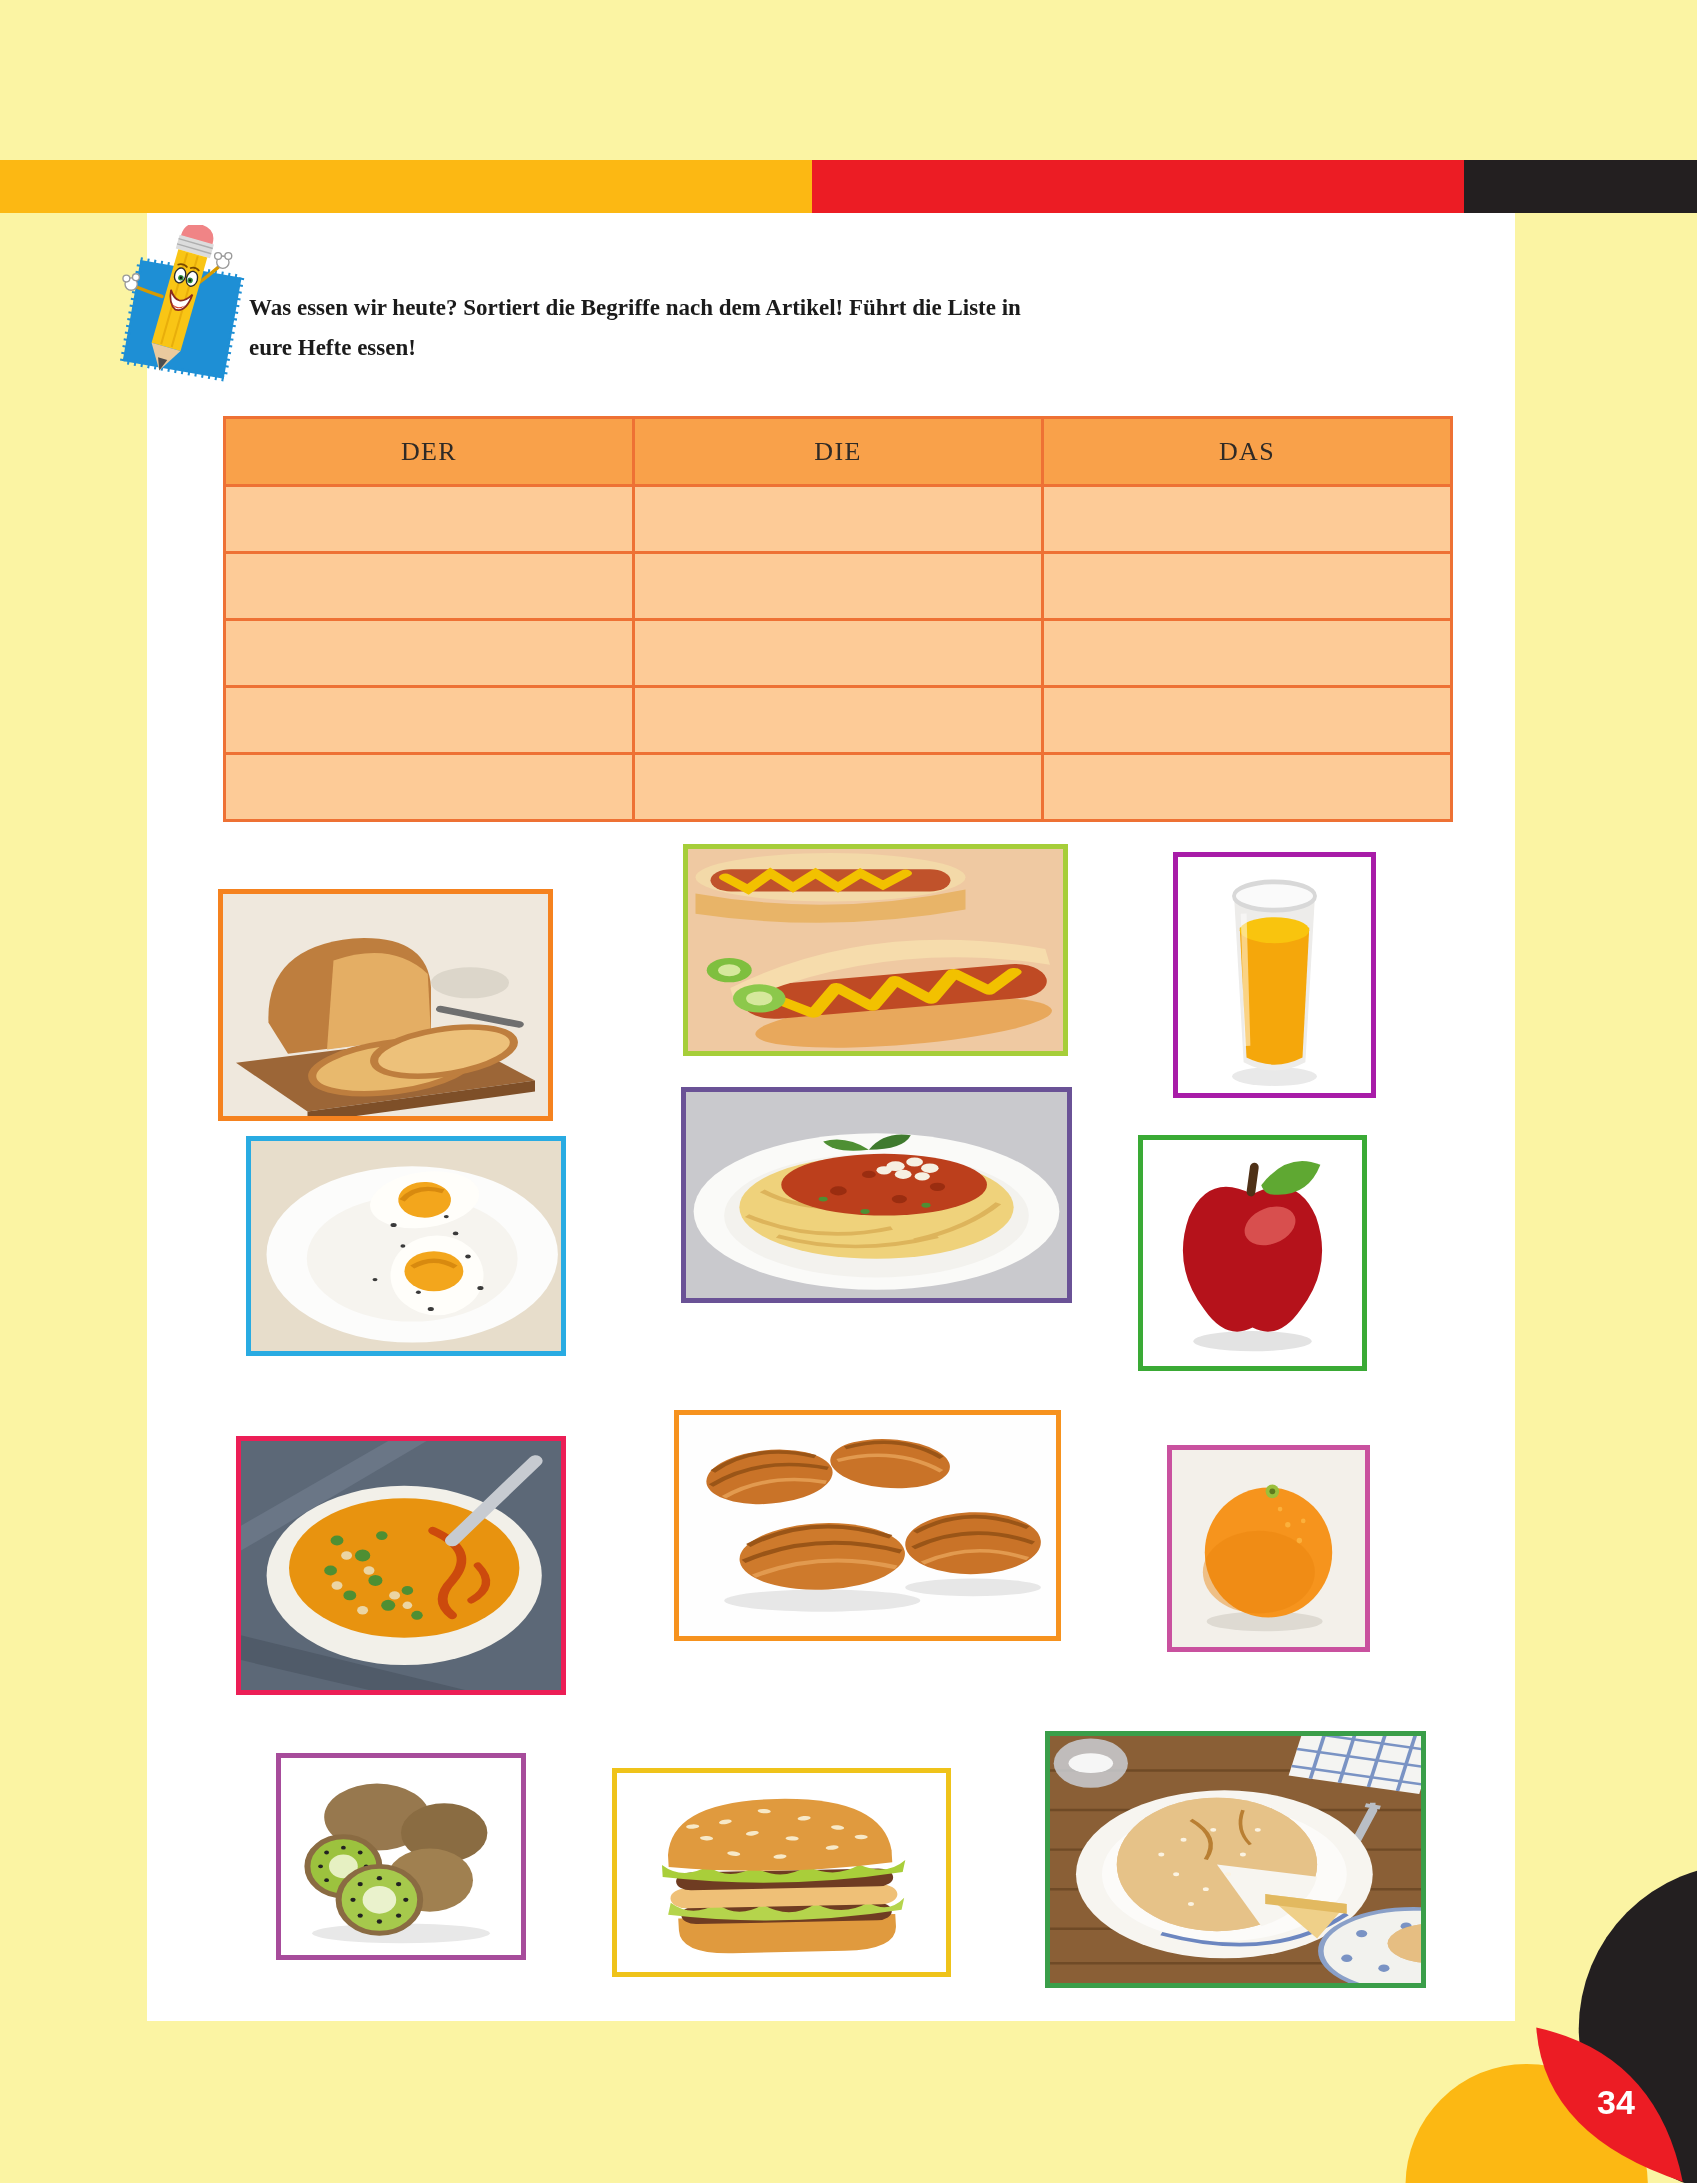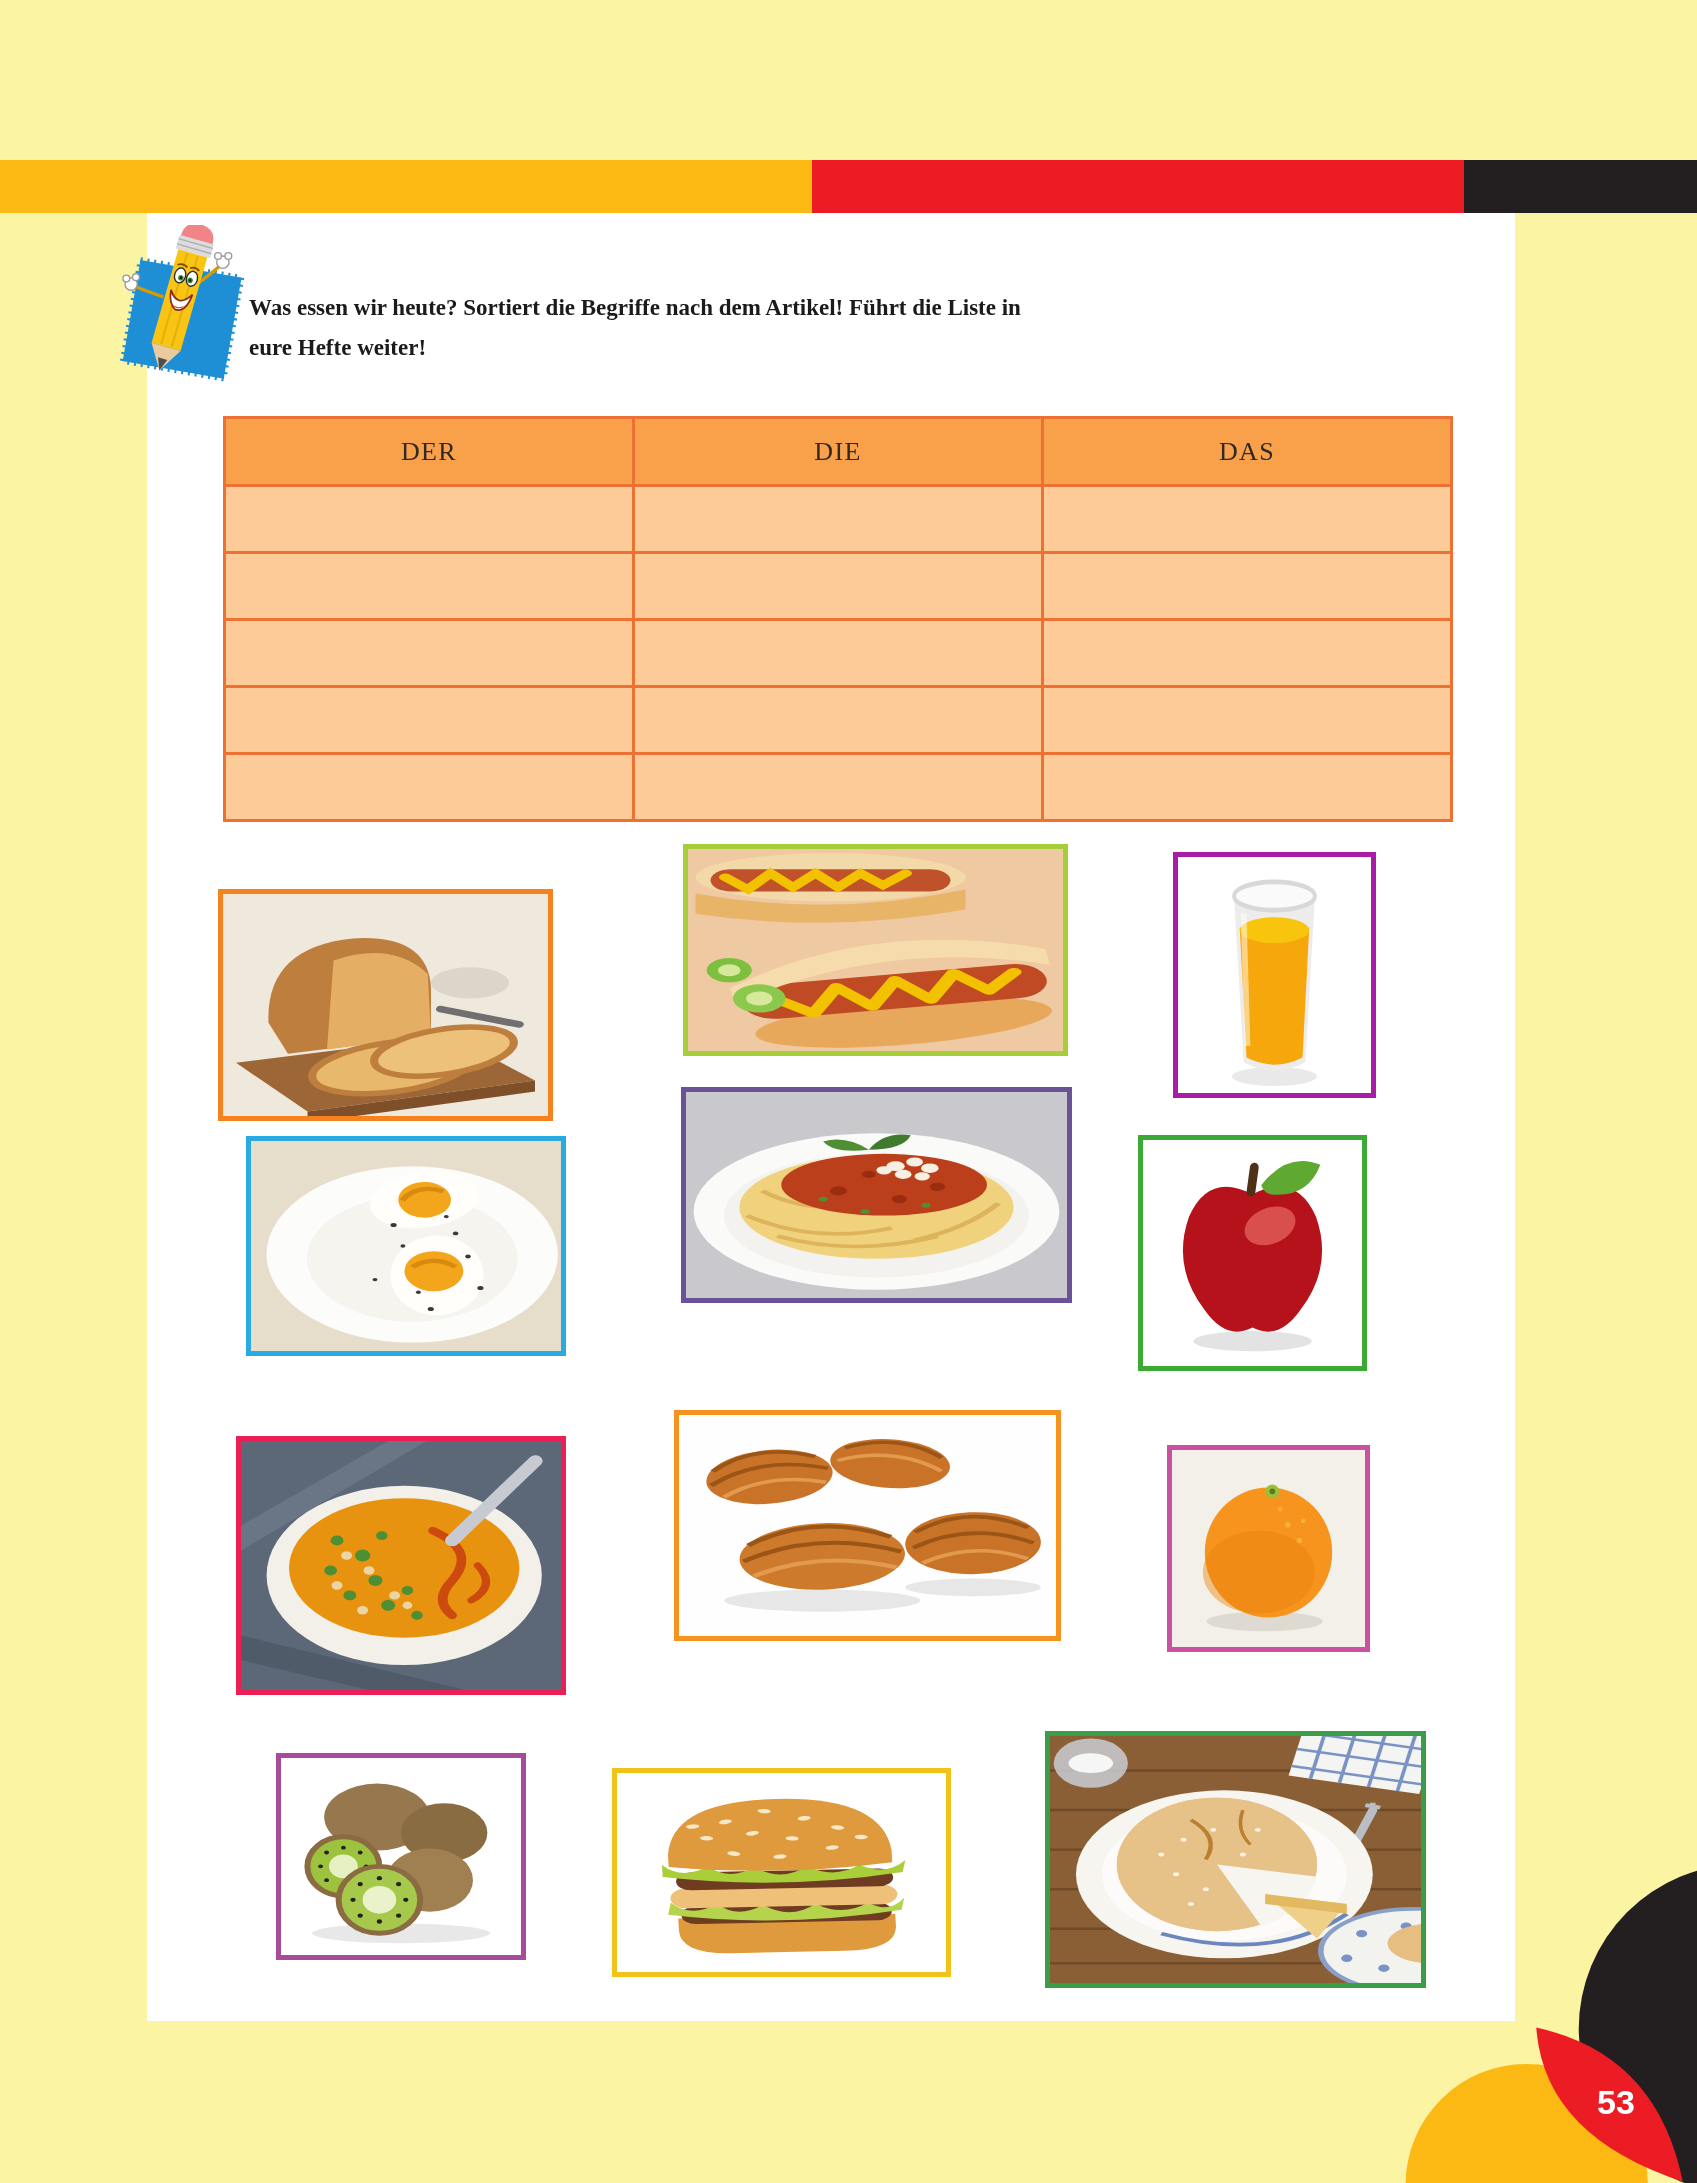--- a/index.html
+++ b/index.html
@@ -72,21 +72,21 @@
         <circle cx="121" cy="77" r="1.8" fill="#111"></circle>
       <path d="M97 60 Q105 55 112 60" stroke="#7A4A00" stroke-width="2.5" fill="none"></path>
       <path d="M116 60 Q123 55 130 60" stroke="#7A4A00" stroke-width="2.5" fill="none"></path>
       <path d="M98 98 Q114 122 130 96 Q128 124 112 124 Q100 118 98 98 Z" fill="#FFFFFF" stroke="#8B2B1F" stroke-width="2.5"></path>
       <path d="M104 116 Q114 124 124 114 Q120 122 112 121 Q106 120 104 116 Z" fill="#D9442B"></path>
     </g>
   </svg>
 
   <div class="instruction">
     <div>Was essen wir heute? Sortiert die Begriffe nach dem Artikel! Führt die Liste in</div>
-    <div>eure Hefte weiter!</div>
+    <div>eure Hefte essen!</div>
   </div>
 
   <table class="sorting">
     <tbody>
         <tr>
       <th>DER</th>
       <th>DIE</th>
       <th>DAS</th>
     </tr>
     <tr>
@@ -430,16 +430,16 @@
       <ellipse cx="103" cy="84" rx="12" ry="8" fill="#D8993F"></ellipse>
       <ellipse cx="103" cy="84" rx="12" ry="8" fill="#F3E3C5" opacity=".5"></ellipse>
     </svg>
   </div>
 
   <svg class="corner" viewBox="0 0 2480 3189">
     <circle cx="2230" cy="3192" r="177" fill="var(--gold,#FCB813)"></circle>
     <circle cx="2547" cy="2964" r="241" fill="var(--black,#231F20)"></circle>
     <path d="M 2244 2962 Q 2255 3120 2458 3187 Q 2420 3000 2244 2962 Z" fill="var(--red,#EC1C24)"></path>
   </svg>
-  <div class="pagenum">53</div>
+  <div class="pagenum">34</div>
 
 </div>
 
 
 </body></html>

